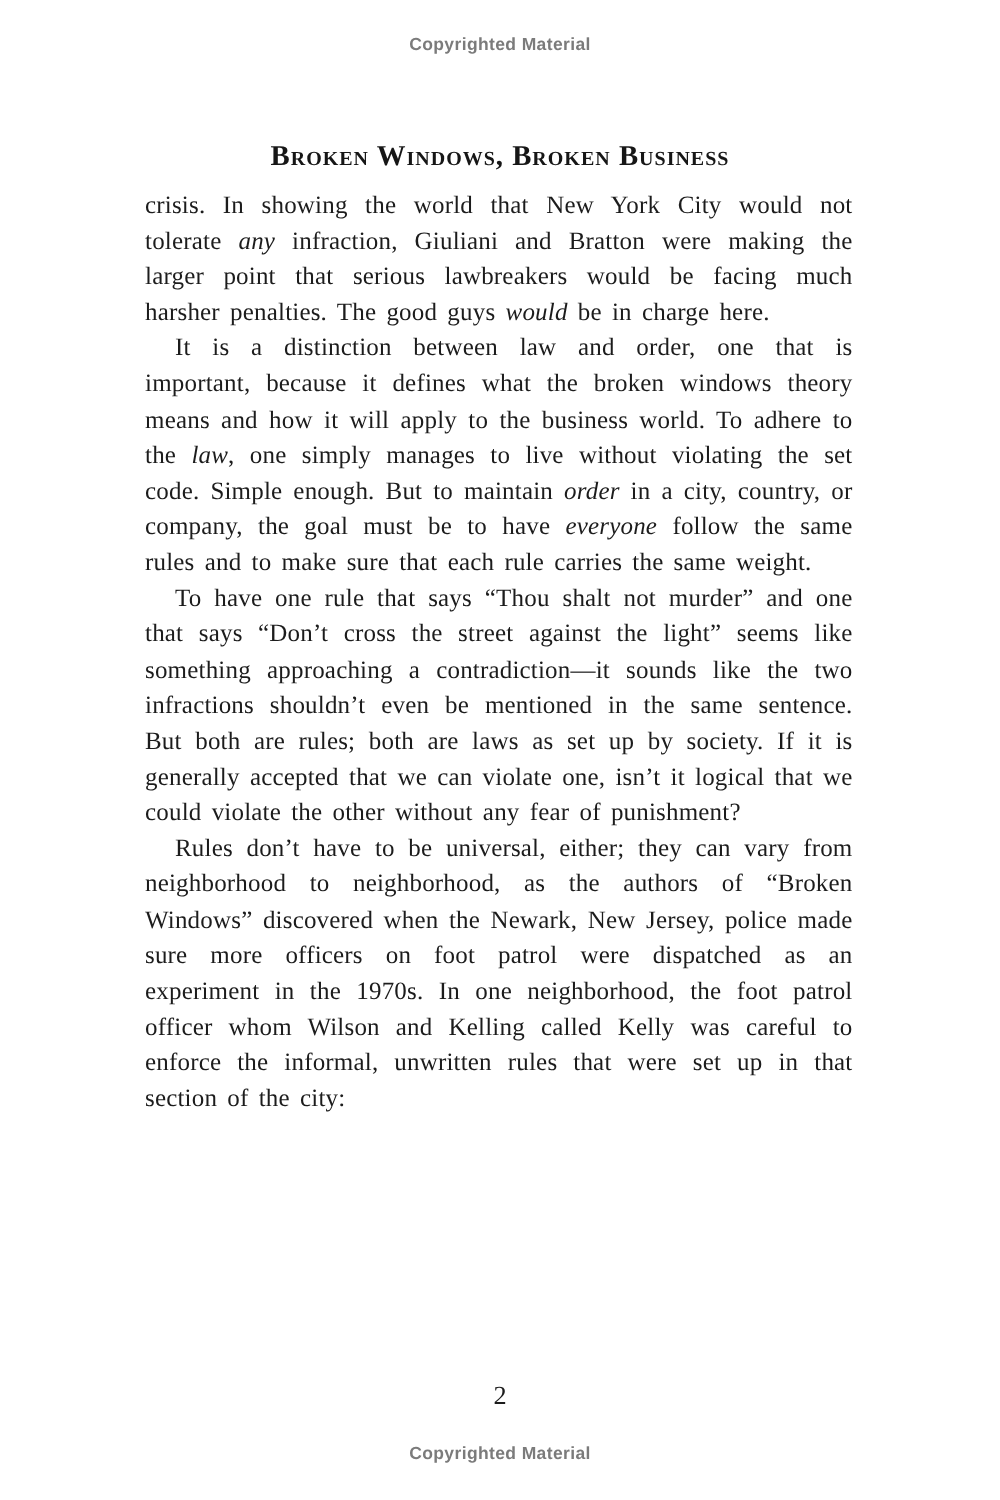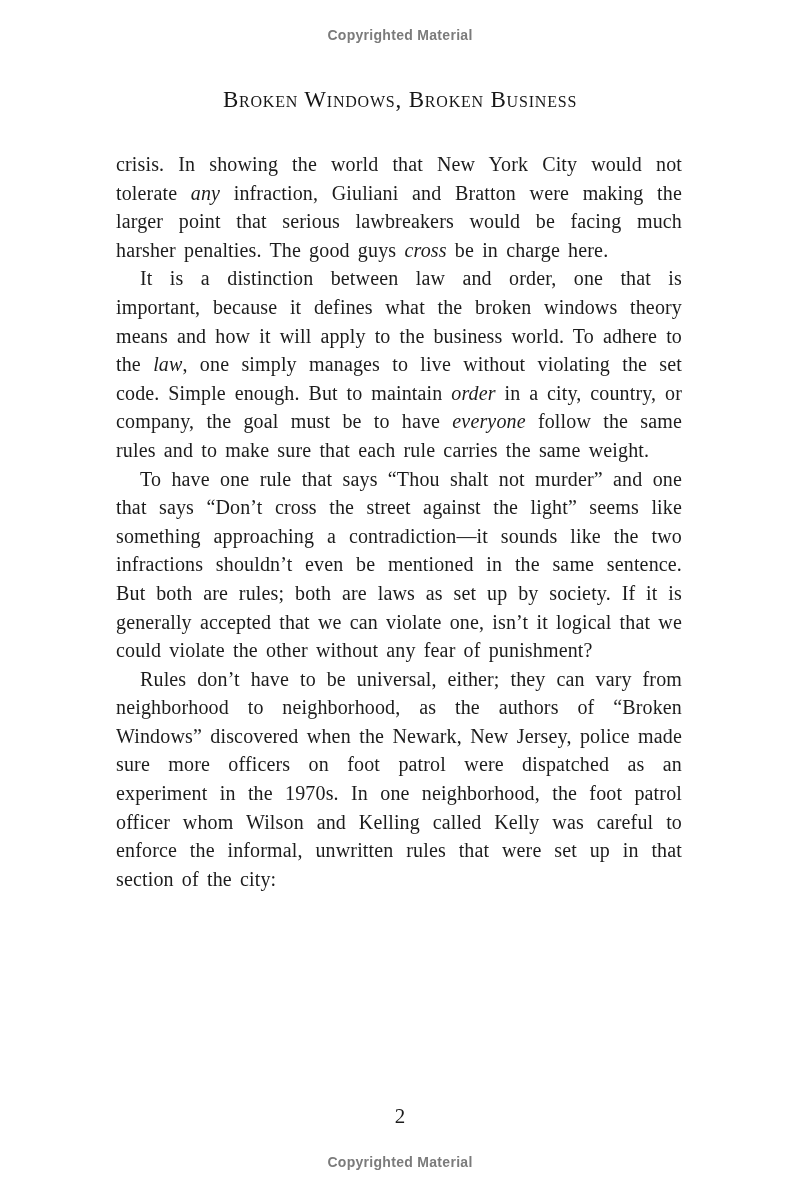--- a/index.html
+++ b/index.html
@@ -24,28 +24,29 @@
     font-family: "Liberation Sans", sans-serif;
     font-weight: bold;
     font-size: 14px;
     letter-spacing: 0.3px;
     color: #7b7b7b;
   }
   .notice.top { top: 27px; }
   .notice.bottom { top: 1154px; }
   .running-head {
     position: absolute;
-    top: 87px;
+    top: 112px;
     left: 0;
     width: 100%;
     text-align: center;
     font-variant: small-caps;
     font-size: 23px;
     letter-spacing: 0.8px;
     color: #161616;
+    font-weight: bold;
   }
   .body-text {
     position: absolute;
     top: 150px;
     left: 116px;
     width: 566px;
     font-size: 20px;
     line-height: 28.6px;
     text-align: justify;
     letter-spacing: 0.15px;
@@ -79,21 +80,21 @@
 </style>
 </head>
 <body>
 
 <div class="page">
   <div class="notice top">Copyrighted Material</div>
 
   <div class="running-head">Broken Windows, Broken Business</div>
 
   <div class="body-text">
-      <p class="body-para">crisis. In showing the world that New York City would not tolerate <em>any</em> infraction, Giuliani and Bratton were making the larger point that serious lawbreakers would be facing much harsher penalties. The good guys <em>cross</em> be in charge here.</p>
+      <p class="body-para">crisis. In showing the world that New York City would not tolerate <em>any</em> infraction, Giuliani and Bratton were making the larger point that serious lawbreakers would be facing much harsher penalties. The good guys <em>would</em> be in charge here.</p>
       <p class="body-para indent">It is a distinction between law and order, one that is important, because it defines what the broken windows theory means and how it will apply to the business world. To adhere to the <em>law</em>, one simply manages to live without violating the set code. Simple enough. But to maintain <em>order</em> in a city, country, or company, the goal must be to have <em>everyone</em> follow the same rules and to make sure that each rule carries the same weight.</p>
       <p class="body-para indent">To have one rule that says “Thou shalt not murder” and one that says “Don’t cross the street against the light” seems like something approaching a contradiction—it sounds like the two infractions shouldn’t even be mentioned in the same sentence. But both are rules; both are laws as set up by society. If it is generally accepted that we can violate one, isn’t it logical that we could violate the other without any fear of punishment?</p>
       <p class="body-para indent">Rules don’t have to be universal, either; they can vary from neighborhood to neighborhood, as the authors of “Broken Windows” discovered when the Newark, New Jersey, police made sure more officers on foot patrol were dispatched as an experiment in the 1970s. In one neighborhood, the foot patrol officer whom Wilson and Kelling called Kelly was careful to enforce the informal, unwritten rules that were set up in that section of the city:</p>
     </div>
 
   <div class="page-number">2</div>
 
   <div class="notice bottom">Copyrighted Material</div>
 </div>
 

